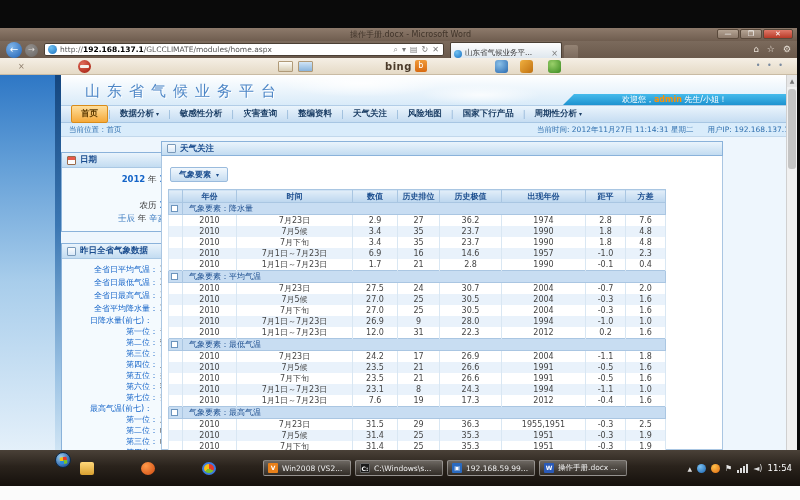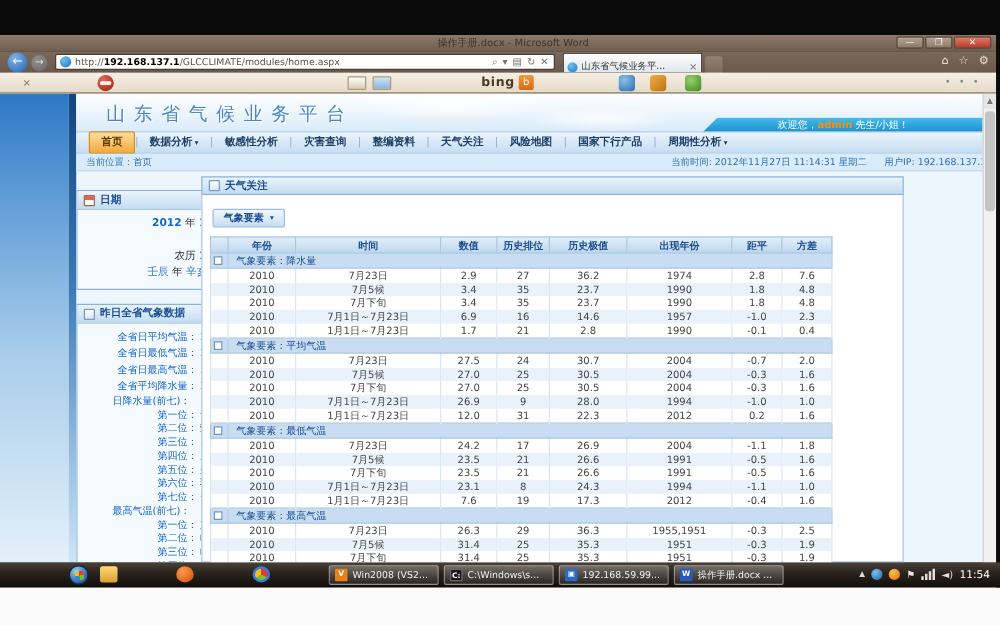--- a/index.html
+++ b/index.html
@@ -110,21 +110,21 @@
   .wtable tr.even td { background:#e9f2fb; }
   .wtable tr.section td { background:#c8ddf2; color:#1c4e8f; text-align:left; border:1px solid #aac6e2; }
   .toggle-box { display:inline-block; width:7px; height:7px; border:1px solid #6c94bd; background:#fff; margin-left:2px; vertical-align:middle; }
   .sec-label { padding-left:6px; }
 
   .v-scrollbar { position:absolute; right:0; top:0; width:11px; height:100%; background:#f1f1f1; border-left:1px solid #d0d0d0; }
   .sb-arrow { height:12px; text-align:center; font-size:6px; color:#777; line-height:12px; background:#e6e6e6; }
   .sb-thumb { position:absolute; left:1px; top:14px; width:8px; height:80px; background:#c4c4c4; border-radius:3px; }
 
   
-  .taskbar { position:absolute; left:0; top:450px; width:800px; height:19px;
+  .taskbar { position:absolute; left:0; top:450px; width:800px; height:36px;
     background:linear-gradient(180deg,#4a4138 0%,#2a231c 45%,#15100c 100%); z-index:50; display:flex; align-items:center;gap:40px; }
   .start-orb { position:absolute; left:55px; top:2px; width:16px; height:16px; border-radius:50%;
     background:radial-gradient(circle at 35% 30%,#9ed0f0,#2a62a8 70%,#123a6a); border:1px solid #0c2846; }
   .start-orb::after { content:""; position:absolute; left:4px; top:4px; width:7px; height:7px;
     background:conic-gradient(#e83a2a 0 25%,#7ac02a 0 50%,#2a8ae0 0 75%,#f5c018 0); border-radius:1px; transform:rotate(-8deg); }
   .quick-ico { width:14px; height:13px; margin-right:7px; border-radius:2px; flex:none; }
   .q-folder { background:linear-gradient(180deg,#ffd87a,#d8a030); margin-left:80px; }
   .q-ff { border-radius:50%; background:radial-gradient(circle at 35% 30%,#ff9a4a,#d04a10); }
   .q-chrome { border-radius:50%; background:conic-gradient(#e83a2a 0 33%,#7ac02a 0 66%,#f5c018 0); border:2px solid #3a7ae0; }
   .task-btn { display:flex; align-items:center; gap:4px; width:88px; height:16px; margin-right:4px; padding:0 4px;
@@ -547,21 +547,21 @@
                 <td>1.6</td>
               </tr>
               <tr class="section">
                 <td><span class="toggle-box"></span></td>
                 <td colspan="8"><span class="sec-label">气象要素：最高气温</span></td>
               </tr>
               <tr class="odd">
                 <td></td>
                 <td>2010</td>
                 <td>7月23日</td>
-                <td>26.3</td>
+                <td>31.5</td>
                 <td>29</td>
                 <td>36.3</td>
                 <td>1955,1951</td>
                 <td>-0.3</td>
                 <td>2.5</td>
               </tr>
               <tr class="even">
                 <td></td>
                 <td>2010</td>
                 <td>7月5候</td>

